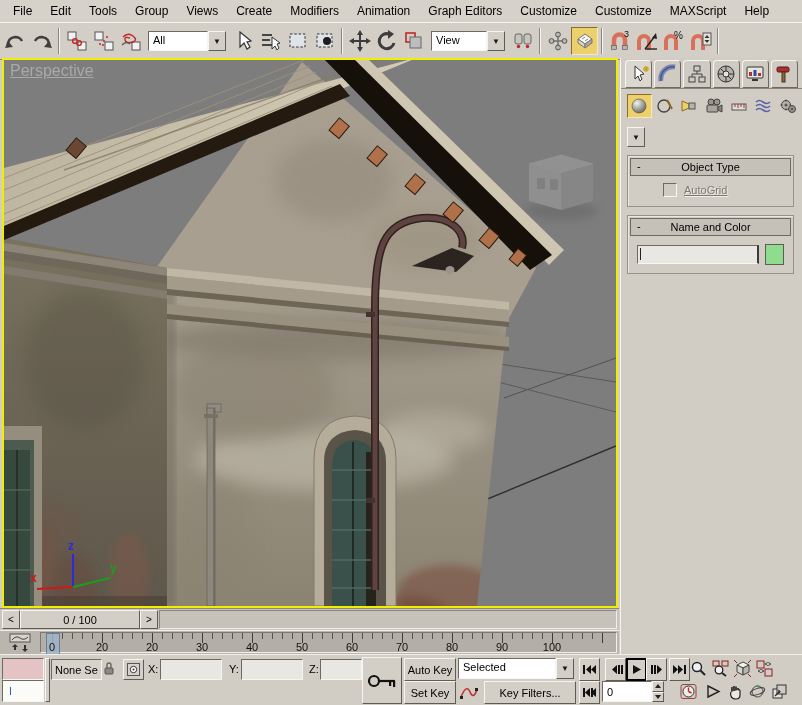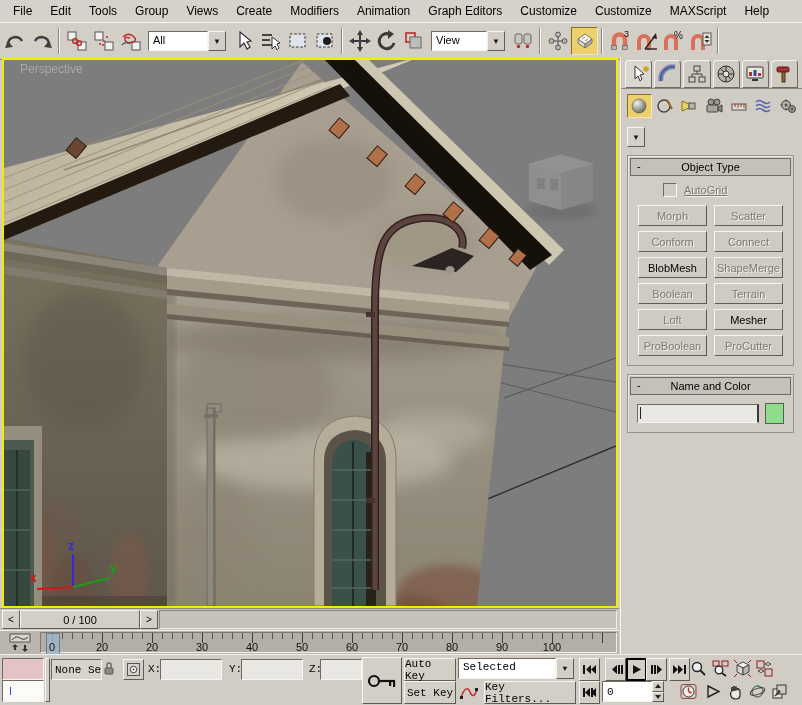--- a/index.html
+++ b/index.html
@@ -24,21 +24,21 @@
   .tb-btn.active{background:#ecd06c;border:1px solid;border-color:#8a6d2a #f7e9b8 #f7e9b8 #8a6d2a;width:25px;height:26px;}
   .tb-sep{width:0;height:26px;border-left:1px solid #8a867e;border-right:1px solid #f7f5f1;margin:0 3px;flex:0 0 auto;}
   .dd{display:flex;height:20px;flex:0 0 auto;margin:0 4px;}
   .dd-field{flex:1;background:#fff;border:1px solid;border-color:#6e6a62 #f7f5f1 #f7f5f1 #6e6a62;
             font-size:11px;padding:2px 0 0 4px;overflow:hidden;white-space:nowrap;}
   .dd-btn{width:16px;background:#d3cfc7;border:1px solid;border-color:#f7f5f1 #5f5b55 #5f5b55 #f7f5f1;
           font-size:8px;display:flex;align-items:center;justify-content:center;color:#1a1a1a;}
 
   
   .viewport{left:2px;top:58px;width:616px;height:550px;border:2px solid #f0ef00;background:#7d7d7d;box-sizing:border-box;}
-  .vp-label{position:absolute;left:16px;top:2px;color:#a9a9a9;font-size:12px;}
+  .vp-label{position:absolute;left:6px;top:2px;color:#a9a9a9;font-size:16px;text-decoration:underline;}
   .viewport svg{display:block;}
 
   
   .cmdpanel{left:620px;top:58px;width:182px;height:596px;background:#d1cdc5;border-left:1px solid #f7f5f1;box-sizing:border-box;}
   .cp-tabs{display:flex;height:28px;padding:2px 3px 0 3px;}
   .cp-tab{flex:1;margin:0 1px;border:1px solid;border-color:#f7f5f1 #6e6a62 #6e6a62 #f7f5f1;
           border-radius:4px 4px 0 0;display:flex;align-items:center;justify-content:center;background:#cfcbc3;}
   .cp-tab.active{background:#dbd7cf;}
   .cp-cats{display:flex;height:28px;padding:3px 3px 2px 6px;gap:2px;align-items:center;border-top:1px solid #8a867e;}
   .cp-cat{width:23px;height:22px;display:flex;align-items:center;justify-content:center;}
@@ -76,21 +76,21 @@
          border:1px solid;border-color:#7d7971 #f1efe9 #f1efe9 #7d7971;}
   .ticks-minor{position:absolute;left:11px;top:0;right:4px;height:6px;
                background:repeating-linear-gradient(90deg,#57534d 0 1px,transparent 1px 10px);}
   .ticks-major{position:absolute;left:11px;top:0;right:4px;height:10px;
                background:repeating-linear-gradient(90deg,#3f3b36 0 1px,transparent 1px 50px);}
   .tick-label{position:absolute;top:8px;transform:translateX(-50%);font-size:11px;color:#14110e;}
   .frame-marker{position:absolute;left:5px;top:0;width:12px;height:20px;background:#9fb4c9;
                 border:1px solid #5b7895;opacity:.85;}
 
   
-  .statusbar{left:0;top:654px;width:802px;height:51px;background:#d1cdc5;border-top:1px solid #f1efe9;box-sizing:border-box;font-family:Liberation Mono, monospace;}
+  .statusbar{left:0;top:654px;width:802px;height:51px;background:#d1cdc5;border-top:1px solid #f1efe9;box-sizing:border-box;}
   .sb{position:absolute;display:flex;align-items:center;justify-content:center;font-size:11px;}
   .sb-label{position:absolute;font-size:11px;}
   .flat{background:transparent;border:none;}
   .spin{display:flex;flex-direction:column;width:12px;}
   .spin span{flex:1;display:flex;align-items:center;justify-content:center;}
   .tri-up{width:0;height:0;border-left:3px solid transparent;border-right:3px solid transparent;border-bottom:4px solid #222;}
   .tri-dn{width:0;height:0;border-left:3px solid transparent;border-right:3px solid transparent;border-top:4px solid #222;}
   .playbtn{width:19px;height:21px;}
   .play-default{border:2px solid #000;width:17px;height:19px;}
 </style>
@@ -578,34 +578,20 @@
 
   <div class="rollout">
     <div class="roll-head">
       <span class="roll-minus">-</span>
       <span>Object Type</span>
     </div>
     <div class="autogrid-row">
       <span class="checkbox"></span>
       <span class="gray-emboss">AutoGrid</span>
     </div>
-    <div class="ot-grid">
-      <div class="ot-btn disabled">Morph</div>
-      <div class="ot-btn disabled">Scatter</div>
-      <div class="ot-btn disabled">Conform</div>
-      <div class="ot-btn disabled">Connect</div>
-      <div class="ot-btn">BlobMesh</div>
-      <div class="ot-btn disabled">ShapeMerge</div>
-      <div class="ot-btn disabled">Boolean</div>
-      <div class="ot-btn disabled">Terrain</div>
-      <div class="ot-btn disabled">Loft</div>
-      <div class="ot-btn">Mesher</div>
-      <div class="ot-btn disabled">ProBoolean</div>
-      <div class="ot-btn disabled">ProCutter</div>
-    </div>
   </div>
 
   <div class="rollout">
     <div class="roll-head">
       <span class="roll-minus">-</span>
       <span>Name and Color</span>
     </div>
     <div class="name-row">
       <div class="name-input"></div>
       <div class="swatch" style="background: rgb(142, 221, 142);"></div>

